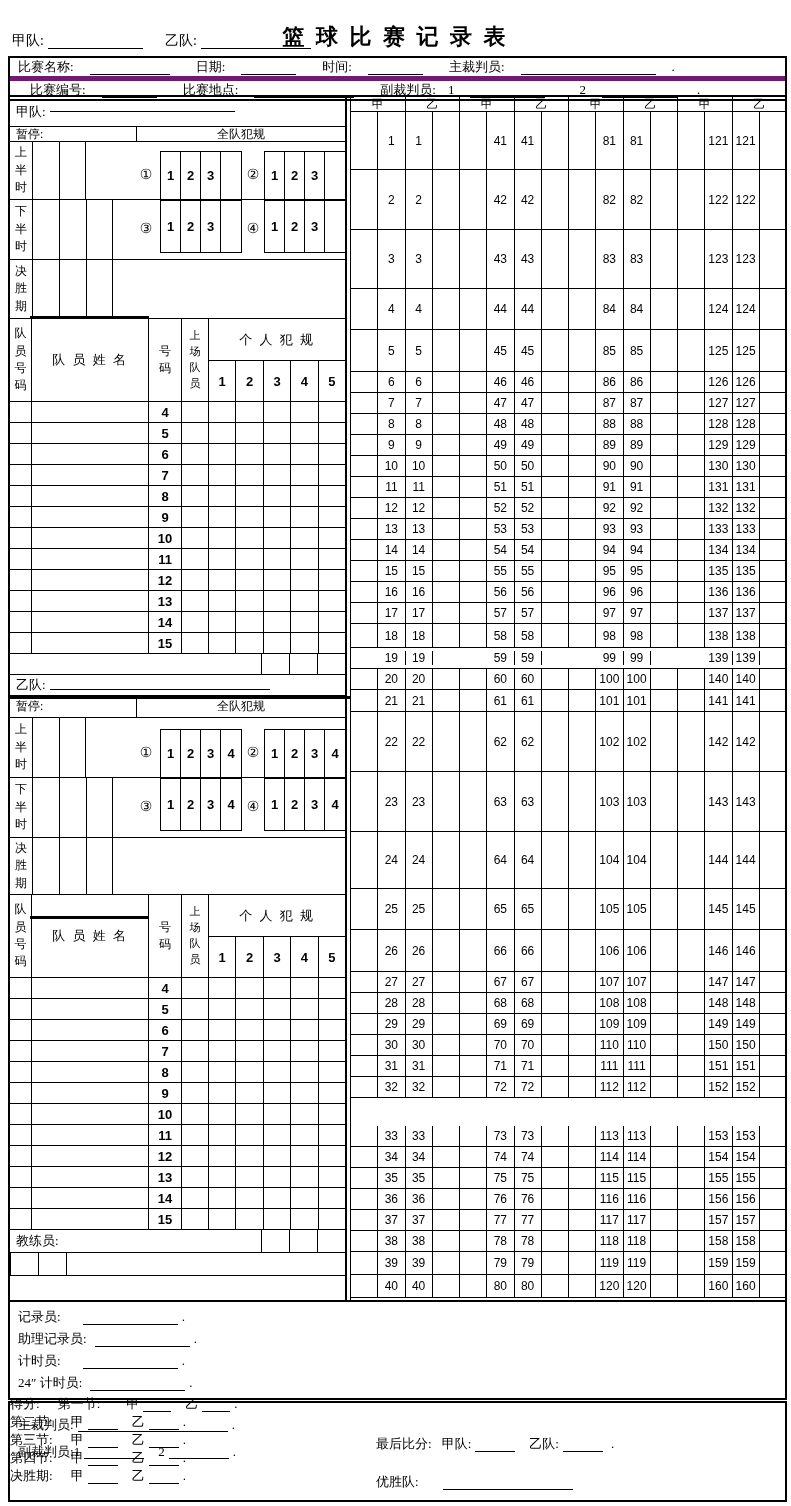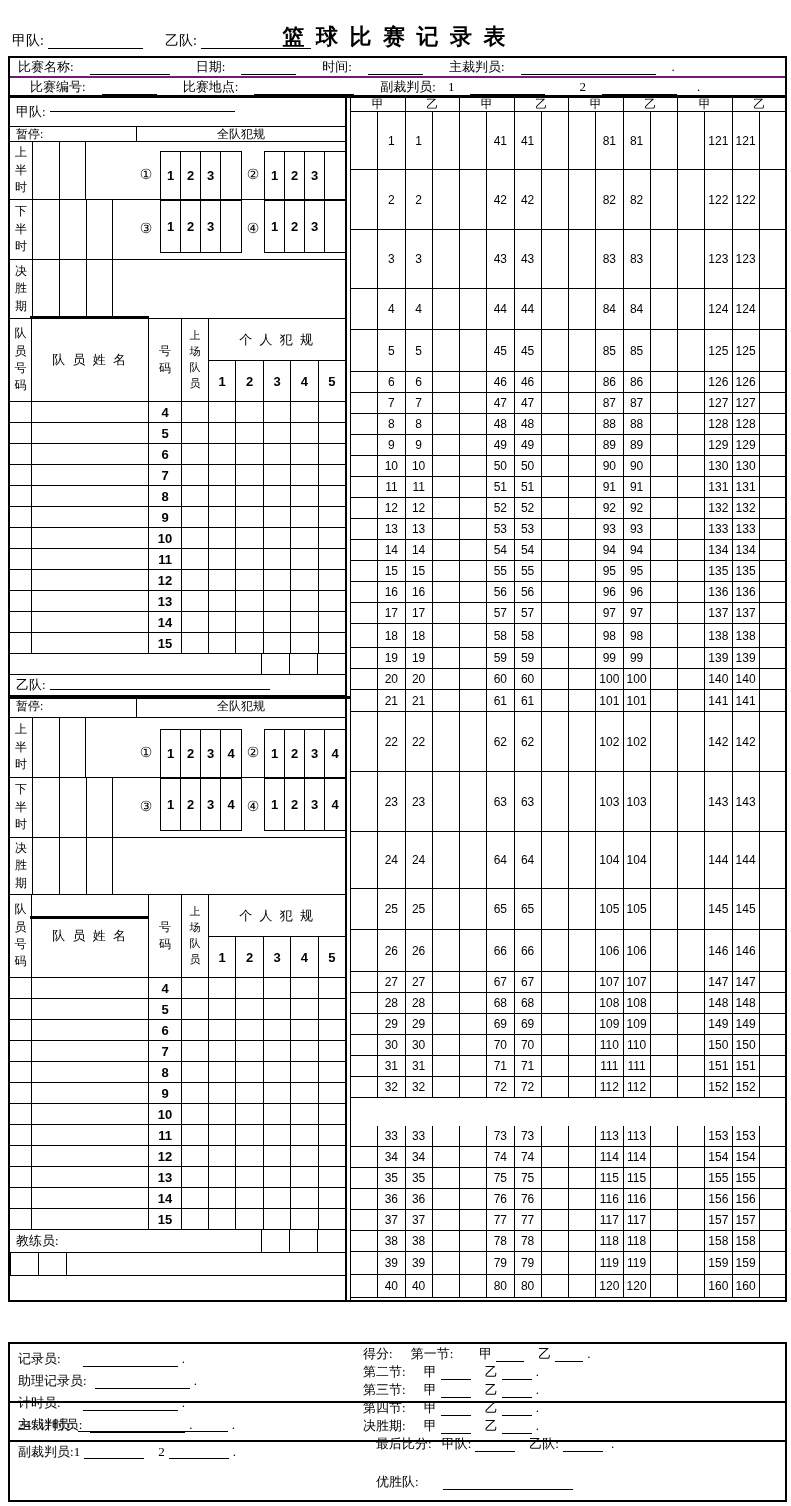--- a/index.html
+++ b/index.html
@@ -9,21 +9,21 @@
     font-size:22px;font-weight:bold;letter-spacing:3px;}
   .teamline{position:absolute;top:32px;left:12px;font-size:14px;display:flex;align-items:center;}
   
   .ul{display:inline-block;height:14px;border-bottom:1px solid #000;margin:0 4px;}
   .w28{width:28px}.w30{width:30px}.w40{width:40px}.w55{width:55px}.w60{width:60px}
   .w75{width:75px}.w80{width:80px}.w95{width:95px}.w100{width:100px}.w110{width:110px}
   .w130{width:130px}.w135{width:135px}.w150{width:150px}
   .w185{width:185px}.w220{width:220px}
   .infobox{position:absolute;top:56px;left:8px;width:775px;border:2px solid #000;}
   .irow{height:18px;display:flex;align-items:center;padding-left:8px;font-size:13px;gap:12px;}
-  .irow.second{border-top:2px solid #701a75;padding-left:20px;}
+  .irow.second{border-top:5px solid #701a75;padding-left:20px;}
   .gap10{margin-left:10px}.gap18{margin-left:18px}.gap26{margin-left:26px}
 
   .maintable{position:absolute;top:95px;left:8px;width:775px;height:1203px;border:2px solid #000;}
   .left{position:absolute;left:0;top:0;width:337px;height:1203px;border-right:2px solid #000;box-sizing:border-box;}
   .right{position:absolute;left:340px;top:0;width:435px;height:1203px;border-left:1px solid #000;}
   .lrow{position:relative;display:flex;align-items:stretch;border-bottom:1px solid #000;
     box-sizing:border-box;font-size:13px;}
   .h15{height:15px}.h21{height:21px}.h22{height:22px}.h23{height:23px}.h24{height:24px}
   .h30{height:30px}.h57{height:57px}.h58{height:58px}.h59{height:59px}
   .h60{height:60px}.h83{height:83px}
@@ -68,21 +68,21 @@
   .scell{flex:1;border-right:1px solid #000;box-sizing:border-box;display:flex;align-items:center;justify-content:center;
     font-family:"Liberation Sans","DejaVu Sans",sans-serif;font-size:12px;}
   .scell.last{border-right:0}
   
   .ov{position:absolute;background:#000;z-index:6;}
   .ovstepA{left:20px;top:219px;width:119px;height:3px;}
   .ovmid{left:0;top:599px;width:340px;height:3px;}
   .ovstepB{left:20px;top:819px;width:119px;height:3px;}
   
   .bbox{position:absolute;left:8px;width:775px;border:2px solid #000;font-size:13px;}
-  .bbox1{top:1342px;height:96px;display:flex;}
+  .bbox1{top:1300px;height:96px;display:flex;flex-direction:column;}
   .b1left{width:345px;padding:4px 0 0 8px;}
   .b1right{flex:1;padding-top:1px;}
   .brow{display:flex;align-items:center;}
   .b1left .brow{height:22px;}
   .b1right .brow{height:18px;}
   .bbox2{top:1401px;height:97px;display:flex;}
   .b2left{width:350px;padding:8px 0 0 8px;}
   .b2left .brow{height:27px;}
   .b2right{flex:1;position:relative;}
   .b2r1{position:absolute;left:8px;top:32px;display:flex;align-items:center;}
@@ -969,21 +969,21 @@
             <div class="scell"></div>
             <div class="scell"></div>
             <div class="scell">98</div>
             <div class="scell">98</div>
             <div class="scell"></div>
             <div class="scell"></div>
             <div class="scell">138</div>
             <div class="scell">138</div>
             <div class="scell last"></div>
           </div>
-          <div class="srow" style="height: 21px;">
+          <div class="srow" style="height: 21px; align-items: center;">
             <div class="scell"></div>
             <div class="scell">19</div>
             <div class="scell">19</div>
             <div class="scell"></div>
             <div class="scell"></div>
             <div class="scell">59</div>
             <div class="scell">59</div>
             <div class="scell"></div>
             <div class="scell"></div>
             <div class="scell">99</div>

